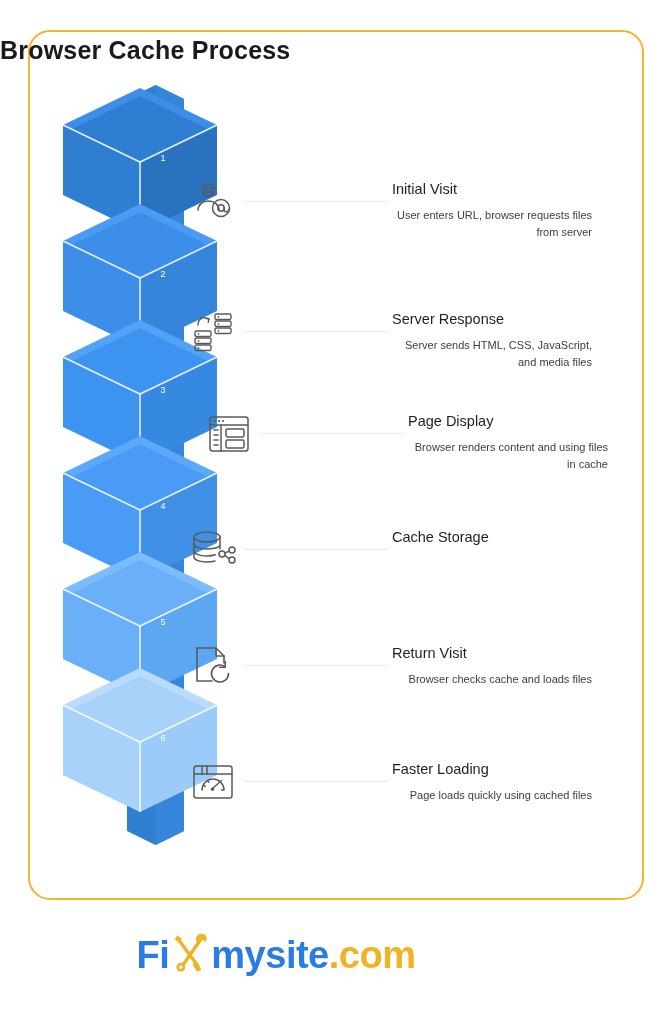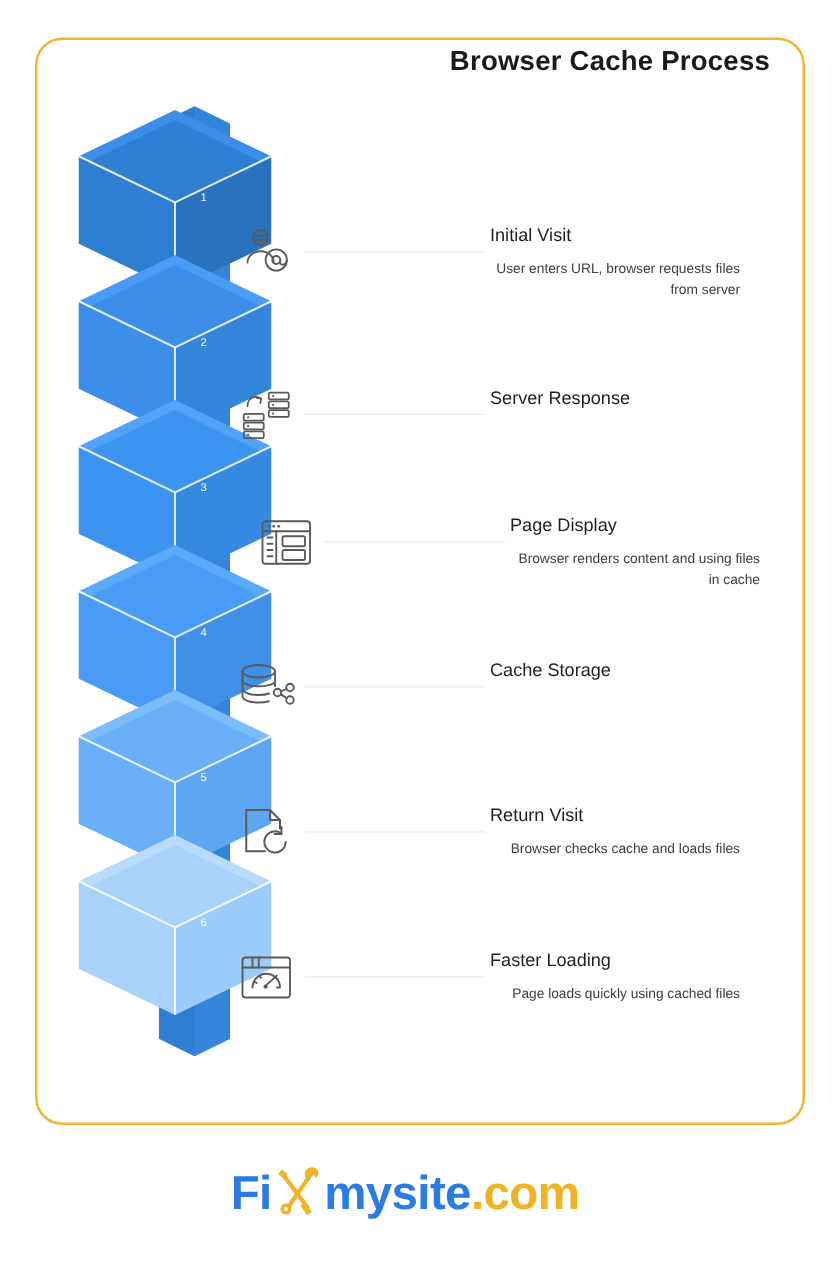--- a/index.html
+++ b/index.html
@@ -17,22 +17,22 @@
     width: 616px; height: 870px;
     border: 2px solid #F2B530;
     border-radius: 22px;
     background: #ffffff;
   }
 
   .title {
     position: absolute;
     left: 0; top: 36px;
     width: 616px;
-    text-align: right;
-    font-size: 22px;
+    text-align: left;
+    font-size: 25px;
     font-weight: bold;
     color: #1a1a1a;
     letter-spacing: 0.2px;
   }
 
   
   .stack { position: absolute; left: 50px; top: 85px; width: 180px; height: 760px; }
   .stage { position: absolute; left: 0; width: 180px; height: 150px; }
 
   .spine {
@@ -86,21 +86,20 @@
     color: #3d3d3d;
   }
 
   
   .logo {
     position: absolute;
     left: 0; top: 932px;
     width: 552px;
     text-align: center;
     white-space: nowrap;
-    margin-left: 48px;
   }
   .logo-part {
     font-size: 38px;
     font-weight: bold;
     letter-spacing: -0.5px;
     vertical-align: middle;
     font-family: "Liberation Sans", sans-serif;
   }
   .logo-fi { color: #2B7BE4; }
   .logo-mysite { color: #2B7BE4; }
@@ -240,20 +239,21 @@
         <rect x="5" y="36" width="16" height="5.5" rx="1.4"></rect>
         <circle cx="8.5" cy="24.8" r="0.9" fill="#5a5a5a" stroke="none"></circle>
         <circle cx="8.5" cy="31.8" r="0.9" fill="#5a5a5a" stroke="none"></circle>
         <circle cx="8.5" cy="38.8" r="0.9" fill="#5a5a5a" stroke="none"></circle>
         <path d="M8 16 C8 9, 14 7, 19 10"></path>
         <path d="M19 10 L15.5 9.4 M19 10 L18.2 13.4"></path>
       </svg>
     </div>
     <div class="connector"></div>
     <div class="row-title">Server Response</div>
+    <div class="row-desc">Server sends HTML, CSS, JavaScript, and media files</div>
   </div>
 
   <div class="row" style="top:397px;margin-left:16px;">
     <div class="icon-wrap">
       <svg width="46" height="46" viewBox="0 0 46 46" fill="none" stroke="#5a5a5a" stroke-width="1.5" stroke-linecap="round" stroke-linejoin="round">
         <rect x="4" y="6" width="38" height="34" rx="2.5"></rect>
         <path d="M4 14 H42"></path>
         <circle cx="9" cy="10" r="1.1" fill="#5a5a5a" stroke="none"></circle>
         <circle cx="13" cy="10" r="1.1" fill="#5a5a5a" stroke="none"></circle>
         <circle cx="17" cy="10" r="1.1" fill="#5a5a5a" stroke="none"></circle>

